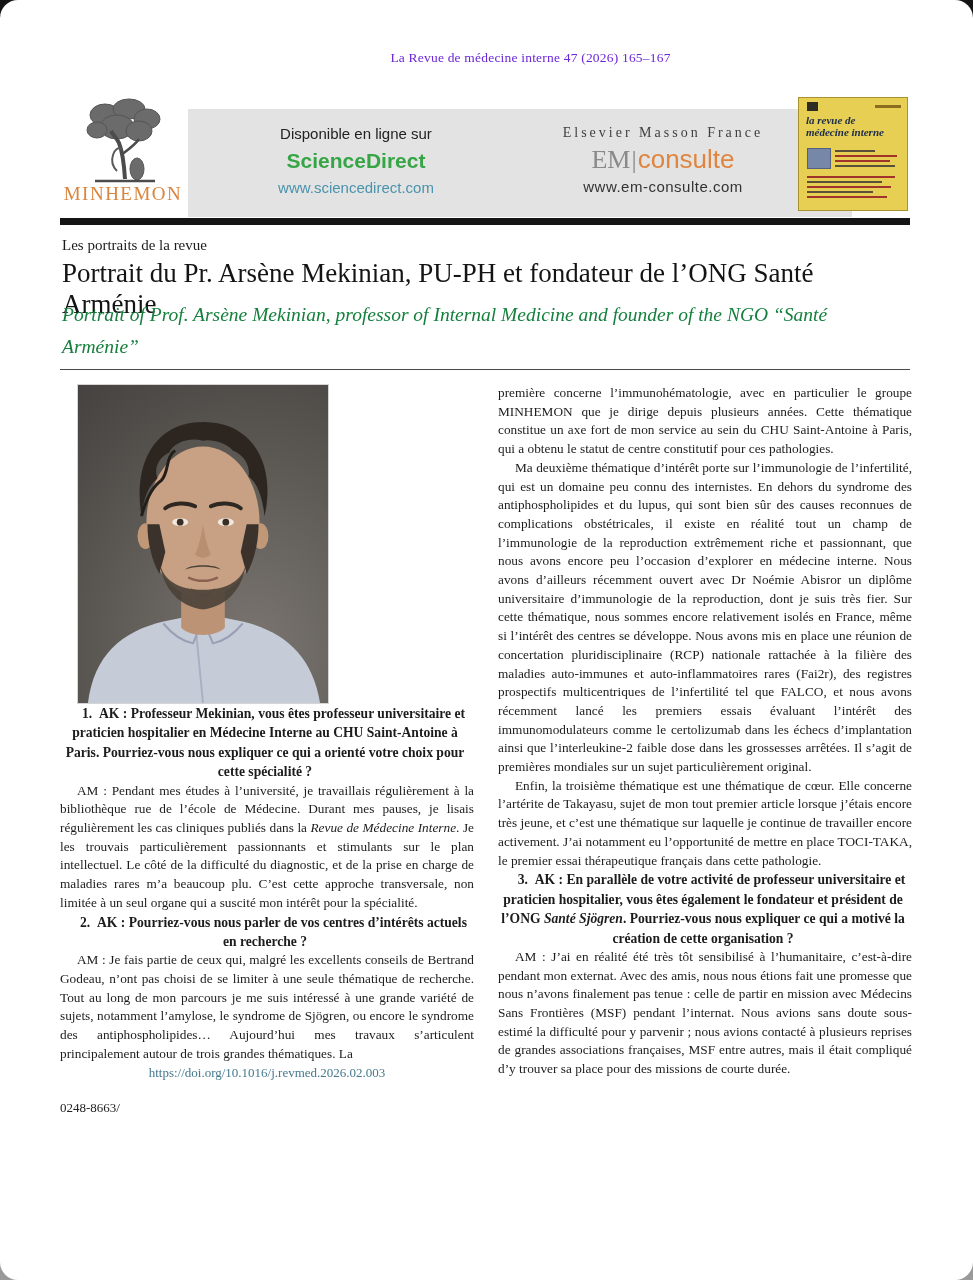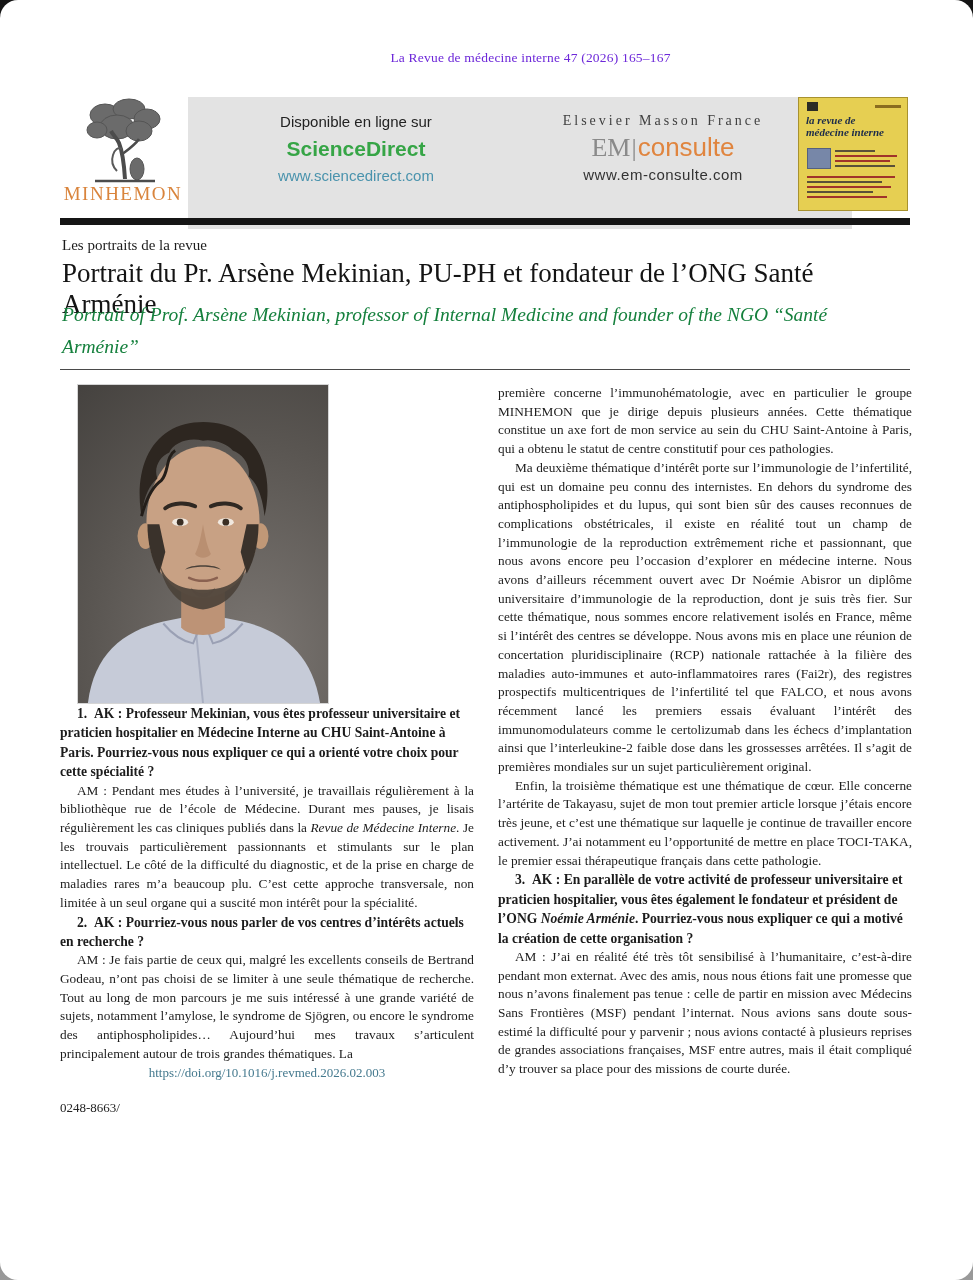--- a/index.html
+++ b/index.html
@@ -18,21 +18,21 @@
   }
   
   .header{position:absolute;top:97px;left:60px;width:850px;height:114px;}
   .logo{position:absolute;left:2px;top:0;width:122px;height:114px;text-align:center;}
   .logo svg{display:block;margin:0 auto;}
   .logo .wordmark{
     font-family:"Liberation Serif",serif;font-size:19px;color:#d9843c;
     letter-spacing:1.5px;margin-top:-2px;
   }
   .banner{
-    position:absolute;left:128px;top:0;width:664px;height:132px;
+    position:absolute;left:128px;top:12px;width:664px;height:108px;
     background:#e3e3e3;
   }
   .sd-block{position:absolute;left:28px;top:16px;width:280px;text-align:center;
     font-family:"Liberation Sans","DejaVu Sans",sans-serif;}
   .sd-label{font-size:15px;color:#222;}
   .sd-brand{font-size:21px;font-weight:bold;color:#36a546;margin-top:7px;}
   .sd-url{font-size:15px;color:#4a93ad;margin-top:6px;}
   .em-block{position:absolute;left:330px;top:16px;width:290px;text-align:center;}
   .em-label{font-family:Liberation Serif, serif;font-size:14px;
     color:#3f3f3f;letter-spacing:3px;}
@@ -64,21 +64,21 @@
   
   .series-label{position:absolute;top:237px;left:62px;font-size:15px;color:#1c1c1c;}
   .article-title{position:absolute;top:258px;left:62px;width:848px;font-size:27px;color:#141414;}
   .article-subtitle{position:absolute;top:299px;left:62px;width:842px;
     font-size:19.5px;font-style:italic;line-height:32px;color:#15803d;}
   
   .cols{position:absolute;top:384px;left:60px;width:852px;display:flex;gap:24px;}
   .col{width:414px;font-size:13.3px;line-height:18.7px;text-align:justify;color:#1c1c1c;}
   .col p{margin:0;text-indent:17px;}
   .col p.noindent{text-indent:0;}
-  .qhead{font-weight:bold;font-size:13.6px;line-height:19.4px;text-align:left;
+  .qhead{font-weight:bold;font-size:13.6px;line-height:19.4px;text-align:center;
     padding-right:4px;margin:0;}
   .photo-frame{
     margin-left:17px;width:252px;height:320px;border:1px solid #d5d5d5;
     background:#555250;box-sizing:border-box;
   }
   .photo-frame svg{display:block;width:100%;height:100%;}
   .q1{margin-top:32px;}
   .a1{margin-top:15px;}
   .q2{margin-top:18px;}
   .a2{margin-top:14px;}
@@ -216,18 +216,18 @@
       <p class="a2">AM : Je fais partie de ceux qui, malgré les excellents conseils de Bertrand Godeau, n’ont pas choisi de se limiter à une seule thématique de recherche. Tout au long de mon parcours je me suis intéressé à une grande variété de sujets, notamment l’amylose, le syndrome de Sjögren, ou encore le syndrome des antiphospholipides… Aujourd’hui mes travaux s’articulent principalement autour de trois grandes thématiques. La</p>
 
       <a href="#" class="doi">https://doi.org/10.1016/j.revmed.2026.02.003</a>
       <div class="issn">0248-8663/</div>
     </div>
 
     <div class="col">
       <p class="noindent">première concerne l’immunohématologie, avec en particulier le groupe MINHEMON que je dirige depuis plusieurs années. Cette thématique constitue un axe fort de mon service au sein du CHU Saint-Antoine à Paris, qui a obtenu le statut de centre constitutif pour ces pathologies.</p>
       <p class="rc-p2">Ma deuxième thématique d’intérêt porte sur l’immunologie de l’infertilité, qui est un domaine peu connu des internistes. En dehors du syndrome des antiphospholipides et du lupus, qui sont bien sûr des causes reconnues de complications obstétricales, il existe en réalité tout un champ de l’immunologie de la reproduction extrêmement riche et passionnant, que nous avons encore peu l’occasion d’explorer en médecine interne. Nous avons d’ailleurs récemment ouvert avec Dr Noémie Abisror un diplôme universitaire d’immunologie de la reproduction, dont je suis très fier. Sur cette thématique, nous sommes encore relativement isolés en France, même si l’intérêt des centres se développe. Nous avons mis en place une réunion de concertation pluridisciplinaire (RCP) nationale rattachée à la filière des maladies auto-immunes et auto-inflammatoires rares (Fai2r), des registres prospectifs multicentriques de l’infertilité tel que FALCO, et nous avons récemment lancé les premiers essais évaluant l’intérêt des immunomodulateurs comme le certolizumab dans les échecs d’implantation ainsi que l’interleukine-2 faible dose dans les grossesses arrêtées. Il s’agit de premières mondiales sur un sujet particulièrement original.</p>
       <p class="rc-p3">Enfin, la troisième thématique est une thématique de cœur. Elle concerne l’artérite de Takayasu, sujet de mon tout premier article lorsque j’étais encore très jeune, et c’est une thématique sur laquelle je continue de travailler encore activement. J’ai notamment eu l’opportunité de mettre en place TOCI-TAKA, le premier essai thérapeutique français dans cette pathologie.</p>
-      <p class="qhead q3"><span>3.&nbsp;&nbsp;AK : En parallèle de votre activité de professeur universitaire et praticien hospitalier, vous êtes également le fondateur et président de l’ONG </span><span style="font-style: italic;">Noémie Arménie</span><span>. Pourriez-vous nous expliquer ce qui a motivé la création de cette organisation ?</span></p>
+      <p class="qhead q3"><span>3.&nbsp;&nbsp;AK : En parallèle de votre activité de professeur universitaire et praticien hospitalier, vous êtes également le fondateur et président de l’ONG </span><span style="font-style: italic;">Santé Sjögren</span><span>. Pourriez-vous nous expliquer ce qui a motivé la création de cette organisation ?</span></p>
       <p class="a3">AM : J’ai en réalité été très tôt sensibilisé à l’humanitaire, c’est-à-dire pendant mon externat. Avec des amis, nous nous étions fait une promesse que nous n’avons finalement pas tenue : celle de partir en mission avec Médecins Sans Frontières (MSF) pendant l’internat. Nous avions sans doute sous-estimé la difficulté pour y parvenir ; nous avions contacté à plusieurs reprises de grandes associations françaises, MSF entre autres, mais il était compliqué d’y trouver sa place pour des missions de courte durée.</p>
     </div>
 
   </div>
 </div>
 
 </body></html>

